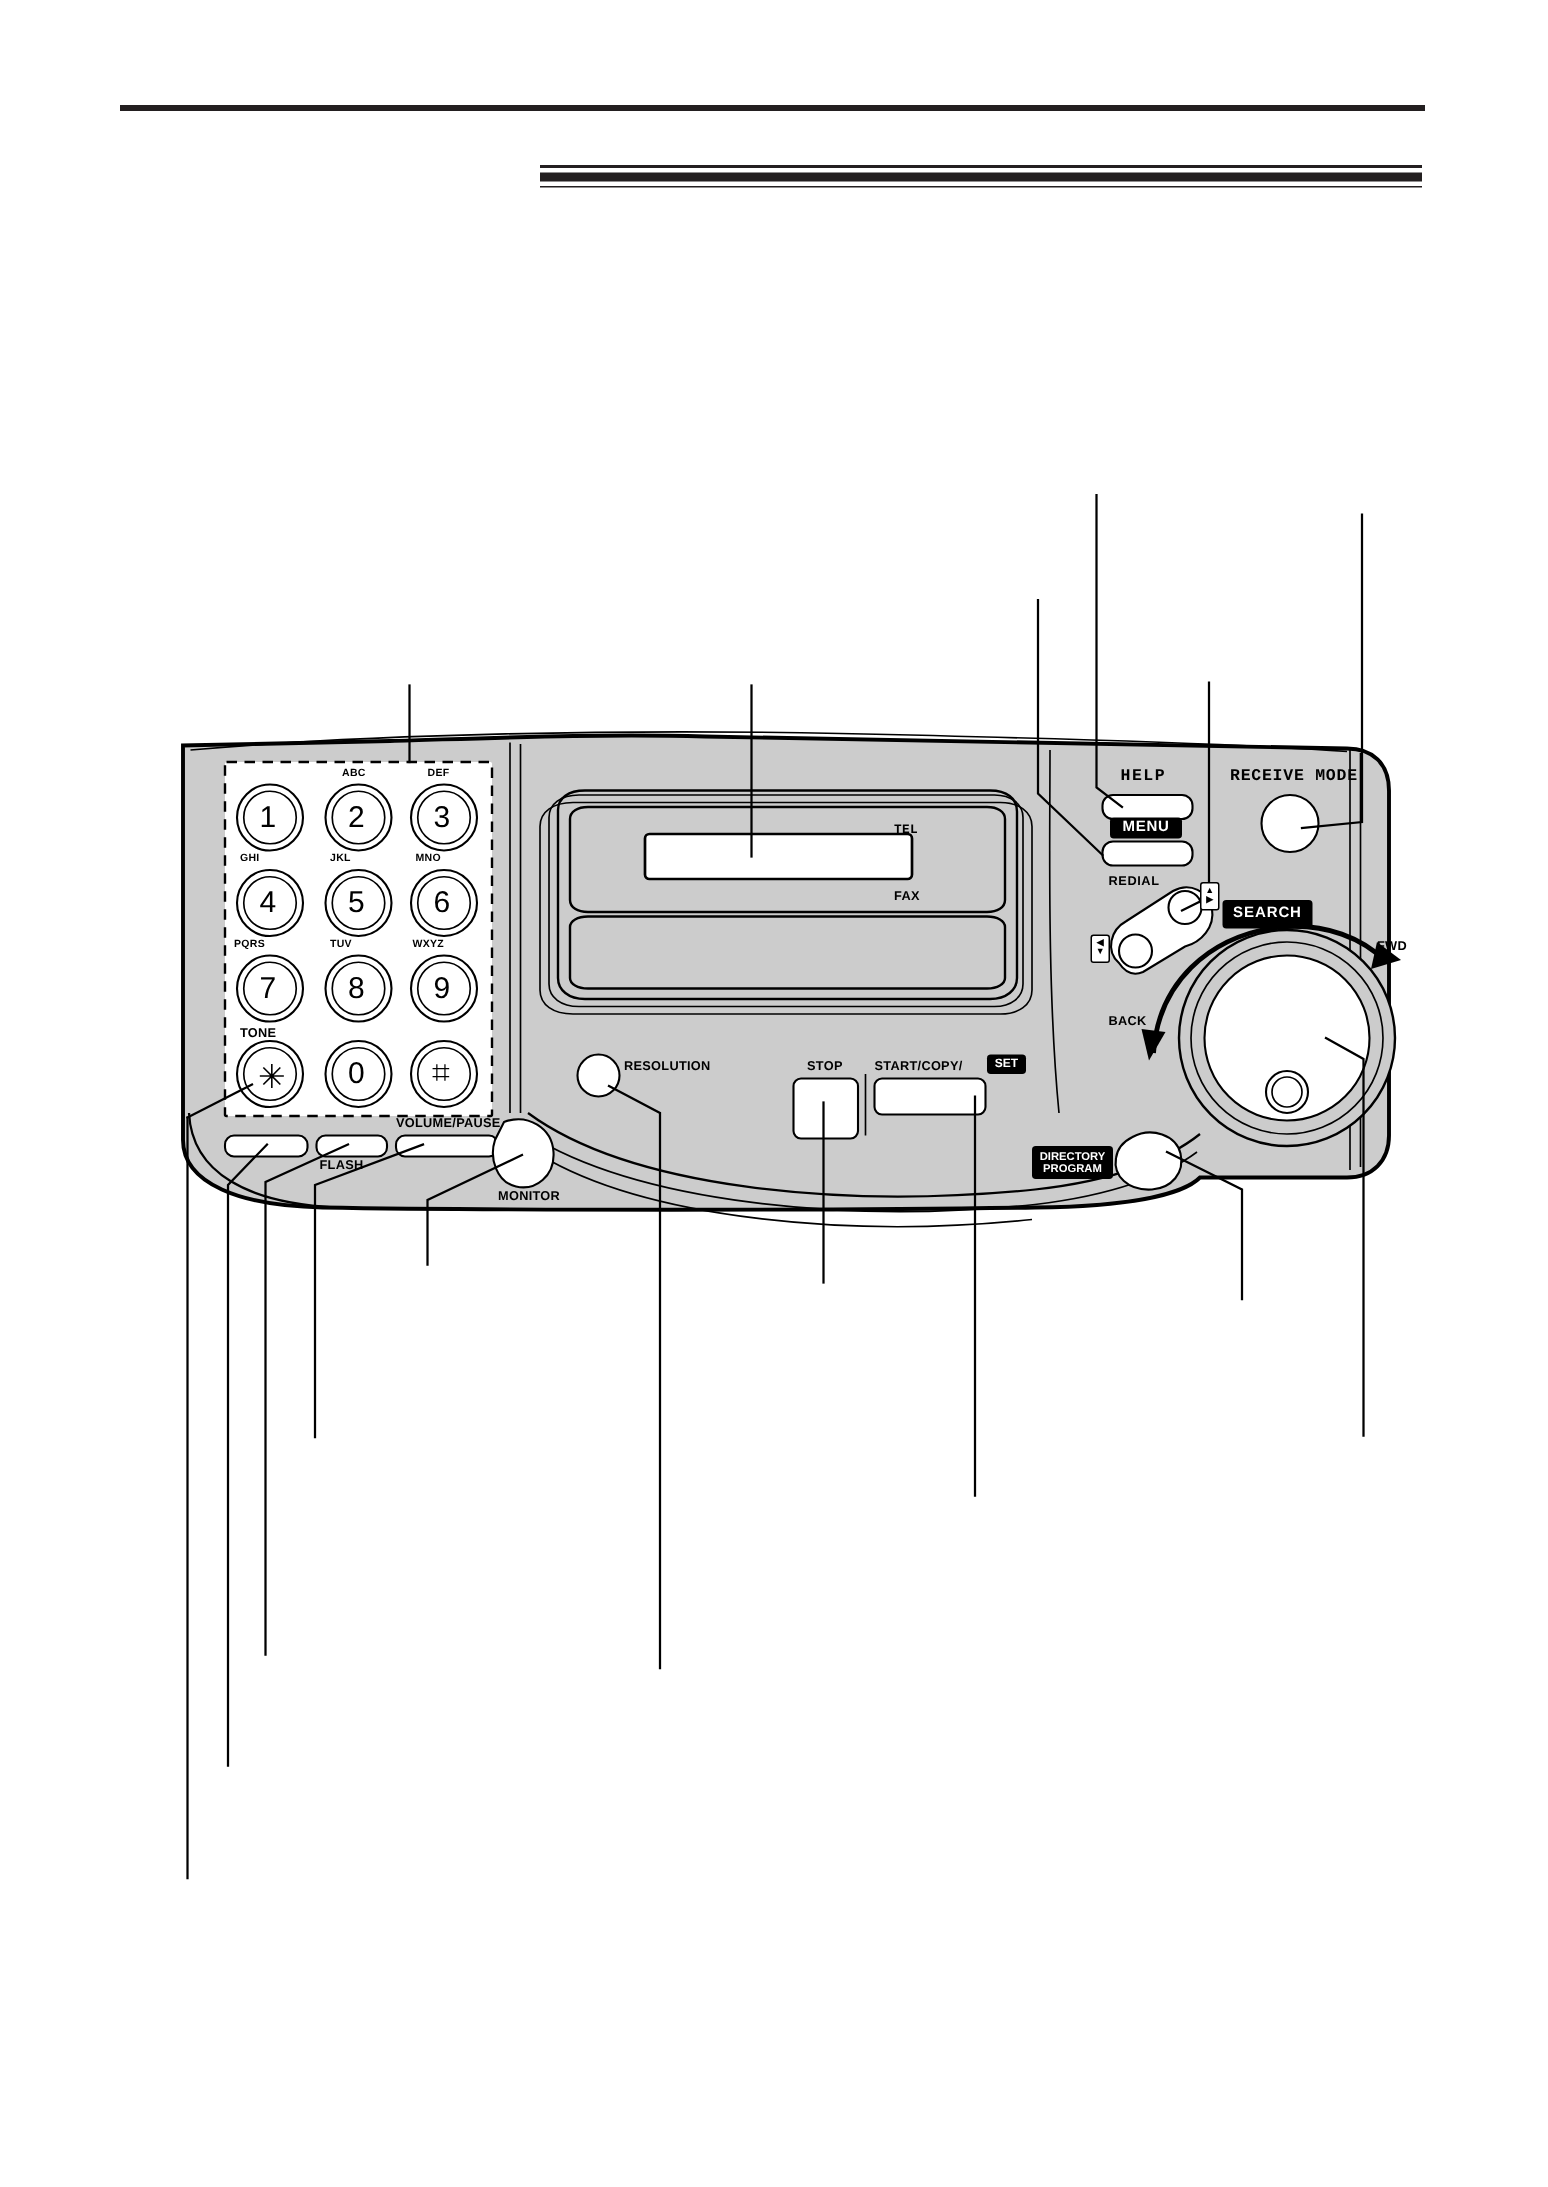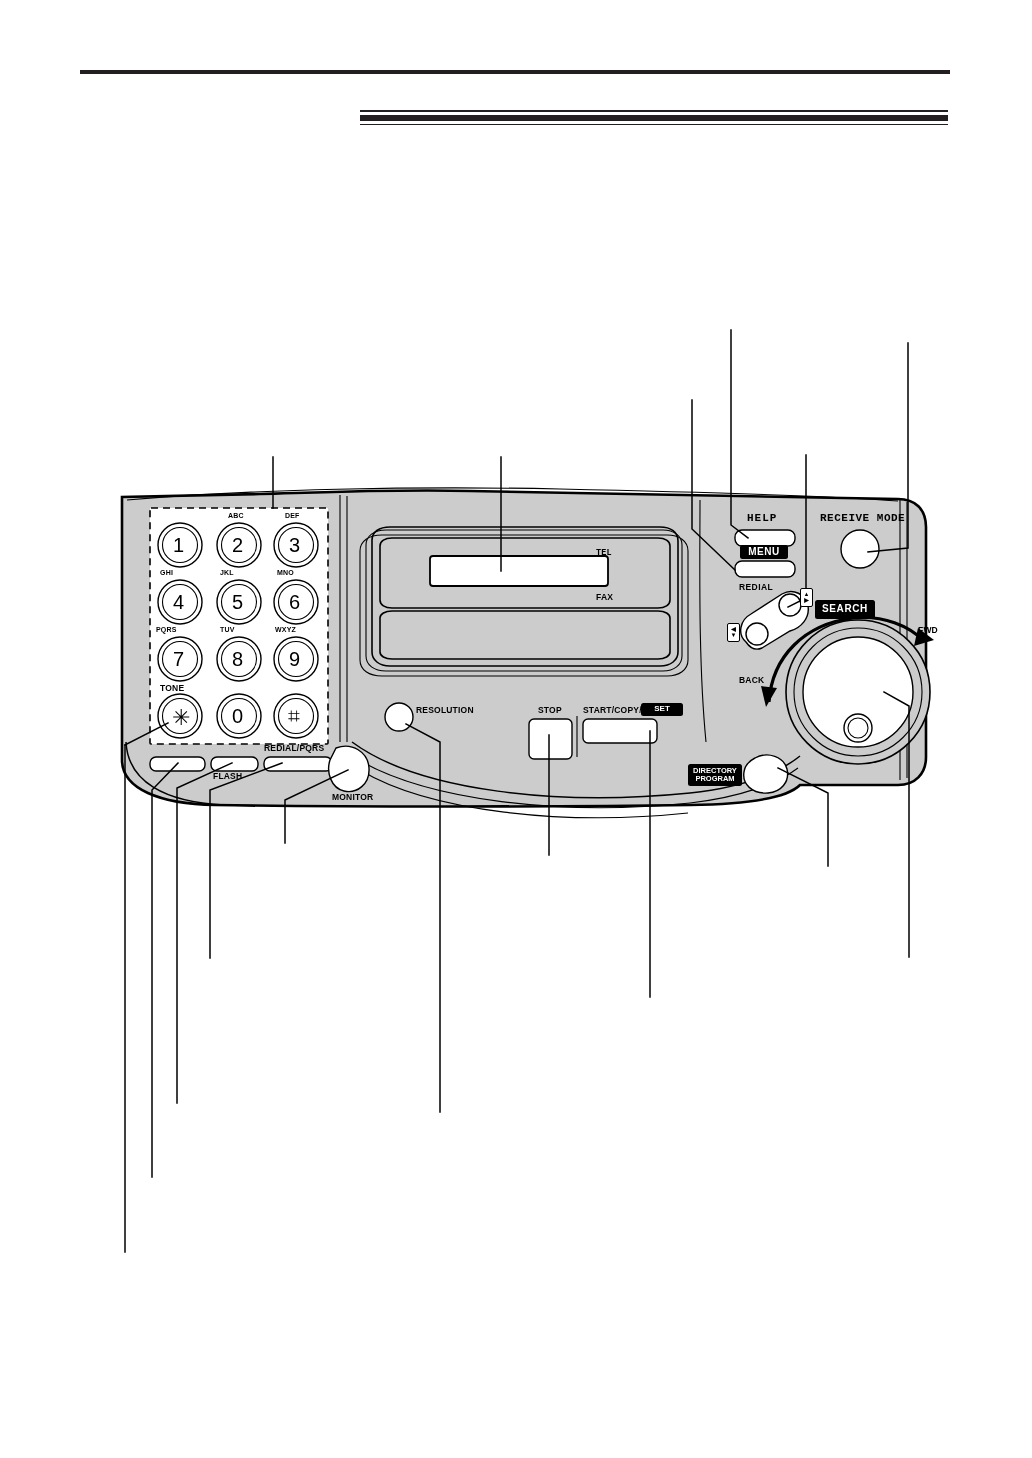--- a/index.html
+++ b/index.html
@@ -228,30 +228,30 @@
   <div class="keynum" style="left:232px;top:591px;">5</div>
   <div class="keynum" style="left:289px;top:591px;">6</div>
   <div class="keynum" style="left:173px;top:648px;">7</div>
   <div class="keynum" style="left:232px;top:648px;">8</div>
   <div class="keynum" style="left:289px;top:648px;">9</div>
   <div class="keynum" style="left:172px;top:705px;font-size:22px;">✳</div>
   <div class="keynum" style="left:232px;top:705px;">0</div>
   <div class="keynum" style="left:288px;top:704px;font-size:21px;">⌗</div>
 
   <div class="lbl sm" style="left:213px;top:772px;">FLASH</div>
-  <div class="lbl sm" style="left:264px;top:744px;">REDIAL/PQRS</div>
+  <div class="lbl sm" style="left:264px;top:744px;">VOLUME/PAUSE</div>
   <div class="lbl sm" style="left:332px;top:793px;">MONITOR</div>
 
   <div class="lbl sm" style="left:596px;top:549px;font-family:Liberation Mono, monospace;">TEL</div>
   <div class="lbl sm" style="left:596px;top:593px;">FAX</div>
 
   <div class="lbl sm" style="left:416px;top:706px;text-align:center;">RESOLUTION</div>
   <div class="lbl sm" style="left:538px;top:706px;">STOP</div>
   <div class="lbl sm" style="left:583px;top:706px;">START/COPY/</div>
-  <div class="badge" style="left:641px;top:703px;width:42px;height:13px;font-size:8px;">SET</div>
+  <div class="badge" style="left:658px;top:703px;width:26px;height:13px;font-size:8px;">SET</div>
 
   <div class="lbl md" style="left:747px;top:513px;letter-spacing:1px;">HELP</div>
   <div class="badge" style="left:740px;top:545px;width:48px;height:14px;font-size:10px;letter-spacing:.5px;">MENU</div>
   <div class="lbl md" style="left:820px;top:513px;letter-spacing:.5px;">RECEIVE MODE</div>
   <div class="lbl sm" style="left:739px;top:583px;letter-spacing:.4px;">REDIAL</div>
 
   <div class="arrowbox" style="left:800px;top:588px;width:11px;height:17px;">
     <span style="font-size:6px;">▲</span>
         <span style="font-size:6px;">▶</span>
   </div>

